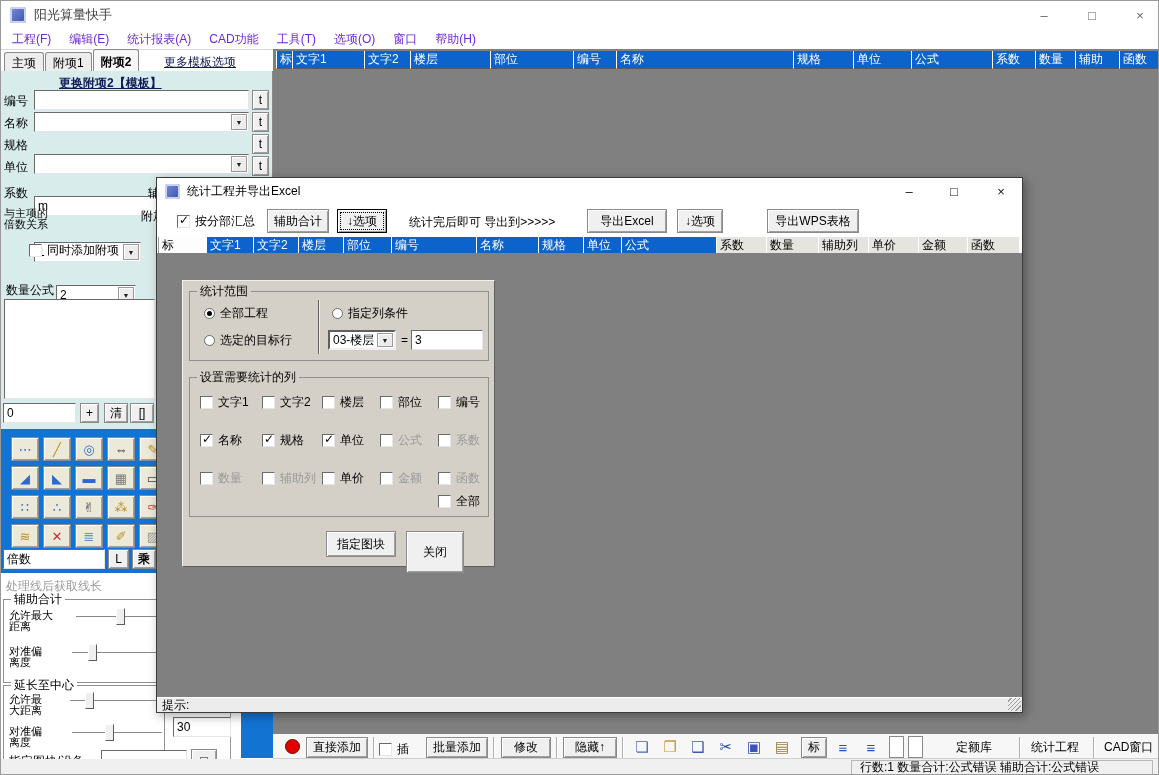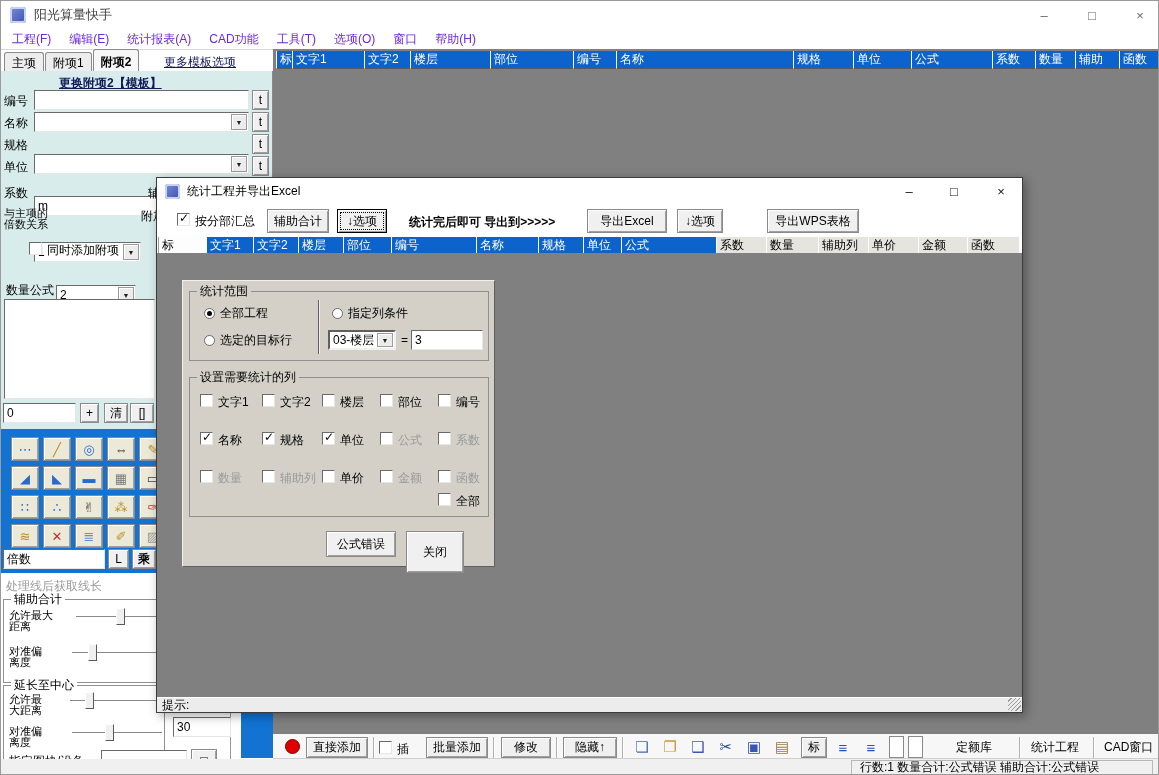--- a/index.html
+++ b/index.html
@@ -9,21 +9,21 @@
 
 .btn{background:#f0f0f0;border:1px solid #8a8a8a;box-shadow:inset 1px 1px 0 #ffffff,inset -1px -1px 0 #a0a0a0;display:flex;align-items:center;justify-content:center;cursor:default;white-space:nowrap}
 .btn.focused{outline:1px dotted #000;outline-offset:-4px;border-color:#000}
 .inp{background:#fff;border:1px solid;border-color:#6a6a6a #e6e6e6 #e6e6e6 #6a6a6a;display:flex;align-items:center;padding:0 3px;white-space:nowrap;overflow:hidden}
 .combo{background:#fff;border:1px solid;border-color:#6a6a6a #e6e6e6 #e6e6e6 #6a6a6a;display:flex;align-items:center;padding-left:3px;position:relative;white-space:nowrap}
 .combo .arrow{position:absolute;right:1px;top:1px;bottom:1px;width:16px;background:#ececec;border:1px solid #9a9a9a;box-shadow:inset 1px 1px 0 #fff;display:flex;align-items:center;justify-content:center;font-size:7px;color:#202020}
 .grp{position:absolute;border:1px solid #8f8f8f;box-shadow:inset 0 0 0 0 #fff}
 .grp .legend{position:absolute;top:-8px;left:7px;padding:0 3px;line-height:14px}
 .legend.bg-white{background:#ffffff}
 .legend.bg-gray{background:#d4d0c8}
-.cb{display:flex;align-items:flex-start;gap:5px;white-space:nowrap}
+.cb{display:flex;align-items:center;gap:5px;white-space:nowrap}
 .cb .box{width:13px;height:13px;background:#fff;border:1px solid;border-color:#6a6a6a #e6e6e6 #e6e6e6 #6a6a6a;position:relative;flex:0 0 13px}
 .cb.checked .box::after{content:"✓";position:absolute;left:1px;top:-3px;font-size:12px;font-weight:bold;color:#000}
 .cb.disabled{color:#9a9a9a}
 .radio{display:flex;align-items:center;gap:5px;white-space:nowrap}
 .radio .dot{width:11px;height:11px;border-radius:50%;background:#fff;border:1px solid #6a6a6a;position:relative;flex:0 0 11px}
 .radio.selected .dot::after{content:"";position:absolute;left:2px;top:2px;width:5px;height:5px;border-radius:50%;background:#000}
 .slider{position:absolute}
 .slider .track{position:absolute;left:0;right:0;top:8px;height:2px;border-top:1px solid #8a8a8a;border-bottom:1px solid #fff}
 .slider .thumb{position:absolute;top:0;width:9px;height:17px;background:#f0f0f0;border:1px solid;border-color:#fff #5a5a5a #5a5a5a #fff}
 .sep{width:1px;background:#b0b0b0;box-shadow:1px 0 0 #fff}
@@ -285,21 +285,21 @@
     <span class="dlg-ctl" style="left:780px">□</span>
     <span class="dlg-ctl" style="left:827px">×</span>
 
     <div class="dlg-toolbar">
       <label class="cb checked" style="position:absolute;left:20px;top:8px">
           <span class="box"></span>
           <span>按分部汇总</span>
         </label>
       <div class="btn" style="position:absolute;left:110px;top:4px;width:62px;height:24px">辅助合计</div>
       <div class="btn focused" style="position:absolute;left:180px;top:4px;width:50px;height:24px">↓选项</div>
-      <span style="position:absolute;left:252px;top:9px;font-weight:bold">统计完后即可 导出到&gt;&gt;&gt;&gt;&gt;</span>
+      <span style="position:absolute;left:252px;top:9px;font-weight:normal">统计完后即可 导出到&gt;&gt;&gt;&gt;&gt;</span>
       <div class="btn" style="position:absolute;left:430px;top:4px;width:80px;height:24px">导出Excel</div>
       <div class="btn" style="position:absolute;left:520px;top:4px;width:46px;height:24px">↓选项</div>
       <div class="btn" style="position:absolute;left:610px;top:4px;width:92px;height:24px">导出WPS表格</div>
     </div>
 
     <div class="hrow" style="position:absolute;left:1px;top:59px">
         <span class="hcell plain" style="width: 48px;">标</span>
         <span class="hcell blue" style="width: 47px;">文字1</span>
         <span class="hcell blue" style="width: 45px;">文字2</span>
         <span class="hcell blue" style="width: 45px;">楼层</span>
@@ -406,21 +406,21 @@
               <span class="box"></span>
               <span>函数</span>
             </label>
           </div>
         <label class="cb" style="position:absolute;left:248px;top:115px">
             <span class="box"></span>
             <span>全部</span>
           </label>
       </div>
 
-      <div class="btn" style="position:absolute;left:143px;top:250px;width:70px;height:26px">公式错误</div>
+      <div class="btn" style="position:absolute;left:143px;top:250px;width:70px;height:26px">指定图块</div>
       <div class="btn" style="position:absolute;left:223px;top:250px;width:58px;height:42px">关闭</div>
     </div>
 
     <div class="dlg-status">
       <span>提示:</span>
       <span class="grip"></span>
     </div>
   </div>
 
 </div>

